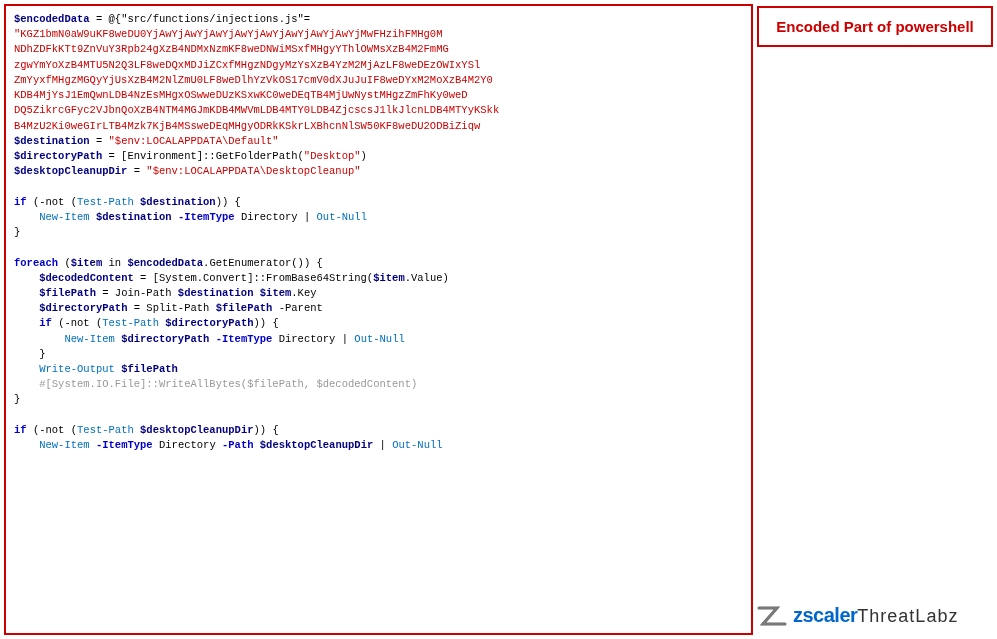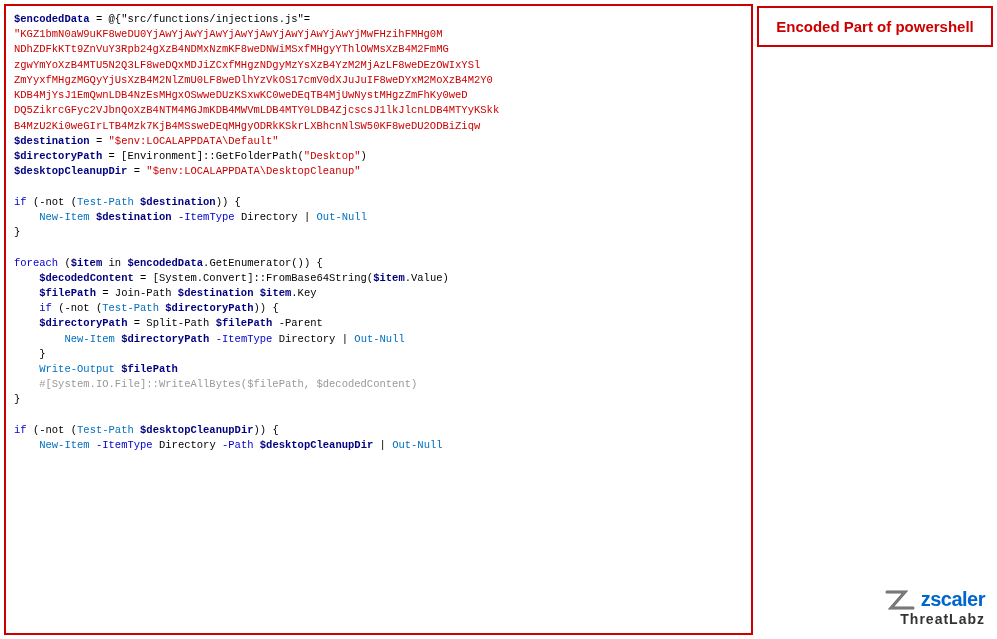--- a/index.html
+++ b/index.html
@@ -29,21 +29,21 @@
       line-height: 1.45;
       overflow: hidden;
       flex: 1;
     }
 
     .code-line {
       white-space: pre;
       display: block;
     }
 
-    .kw { color: #0000cc; font-weight: normal; }
+    .kw { color: #0000cc; font-weight: bold; }
     .var { color: #000080; font-weight: bold; }
     .str { color: #cc0000; }
     .plain { color: #000000; }
     .comment { color: #999999; }
     .fn { color: #0070c0; }
     .encoded { color: #cc0000; }
 
     .right-panel {
       width: 240px;
       display: flex;
@@ -68,21 +68,21 @@
     }
 
     .label-box-bottom {
       
     }
 
     .spacer { flex: 1; }
 
     .logo-area {
       display: flex;
-      flex-direction: column;
+      flex-direction: row;
       align-items: flex-end;
       padding-right: 8px;
       padding-bottom: 8px;
       margin-top: auto;
     }
 
     .zscaler-logo {
       display: flex;
       align-items: center;
       gap: 4px;
@@ -96,22 +96,22 @@
     .zscaler-text {
       font-family: Arial, sans-serif;
       font-size: 20px;
       font-weight: bold;
       color: #0066cc;
       letter-spacing: -0.5px;
     }
 
     .threatlabz-text {
       font-family: Arial, sans-serif;
-      font-size: 14px;
-      font-weight: bold;
+      font-size: 18px;
+      font-weight: normal;
       color: #333333;
       text-align: right;
       letter-spacing: 1px;
     }
   </style>
 </head>
 <body>
 
 <div class="main-content">
   <div class="code-block">
@@ -128,22 +128,22 @@
     <span class="code-line"><span class="var">$directoryPath</span><span class="plain"> = [Environment]::GetFolderPath(</span><span class="str">"Desktop"</span><span class="plain">)</span></span>
     <span class="code-line"><span class="var">$desktopCleanupDir</span><span class="plain"> = </span><span class="str">"$env:LOCALAPPDATA\DesktopCleanup"</span></span>
     <span class="code-line">&nbsp;</span>
     <span class="code-line"><span class="kw">if</span><span class="plain"> (-not (</span><span class="fn">Test-Path</span><span class="plain"> </span><span class="var">$destination</span><span class="plain">)) {</span></span>
     <span class="code-line"><span class="plain">    </span><span class="fn">New-Item</span><span class="plain"> </span><span class="var">$destination</span><span class="plain"> </span><span class="kw">-ItemType</span><span class="plain"> Directory | </span><span class="fn">Out-Null</span></span>
     <span class="code-line"><span class="plain">}</span></span>
     <span class="code-line">&nbsp;</span>
     <span class="code-line"><span class="kw">foreach</span><span class="plain"> (</span><span class="var">$item</span><span class="plain"> in </span><span class="var">$encodedData</span><span class="plain">.GetEnumerator()) {</span></span>
     <span class="code-line"><span class="plain">    </span><span class="var">$decodedContent</span><span class="plain"> = [System.Convert]::FromBase64String(</span><span class="var">$item</span><span class="plain">.Value)</span></span>
     <span class="code-line"><span class="plain">    </span><span class="var">$filePath</span><span class="plain"> = Join-Path </span><span class="var">$destination</span><span class="plain"> </span><span class="var">$item</span><span class="plain">.Key</span></span>
+    <span class="code-line"><span class="plain">    </span><span class="var">$directoryPath</span><span class="plain"> = Split-Path </span><span class="var">$filePath</span><span class="plain"> -Parent</span></span>
     <span class="code-line"><span class="plain">    </span><span class="kw">if</span><span class="plain"> (-not (</span><span class="fn">Test-Path</span><span class="plain"> </span><span class="var">$directoryPath</span><span class="plain">)) {</span></span>
-    <span class="code-line"><span class="plain">    </span><span class="var">$directoryPath</span><span class="plain"> = Split-Path </span><span class="var">$filePath</span><span class="plain"> -Parent</span></span>
     <span class="code-line"><span class="plain">        </span><span class="fn">New-Item</span><span class="plain"> </span><span class="var">$directoryPath</span><span class="plain"> </span><span class="kw">-ItemType</span><span class="plain"> Directory | </span><span class="fn">Out-Null</span></span>
     <span class="code-line"><span class="plain">    }</span></span>
     <span class="code-line"><span class="plain">    </span><span class="fn">Write-Output</span><span class="plain"> </span><span class="var">$filePath</span></span>
     <span class="code-line comment">    #[System.IO.File]::WriteAllBytes($filePath, $decodedContent)</span>
     <span class="code-line"><span class="plain">}</span></span>
     <span class="code-line">&nbsp;</span>
     <span class="code-line"><span class="kw">if</span><span class="plain"> (-not (</span><span class="fn">Test-Path</span><span class="plain"> </span><span class="var">$desktopCleanupDir</span><span class="plain">)) {</span></span>
     <span class="code-line"><span class="plain">    </span><span class="fn">New-Item</span><span class="plain"> </span><span class="kw">-ItemType</span><span class="plain"> Directory </span><span class="kw">-Path</span><span class="plain"> </span><span class="var">$desktopCleanupDir</span><span class="plain"> | </span><span class="fn">Out-Null</span></span>
   </div>
 </div>

